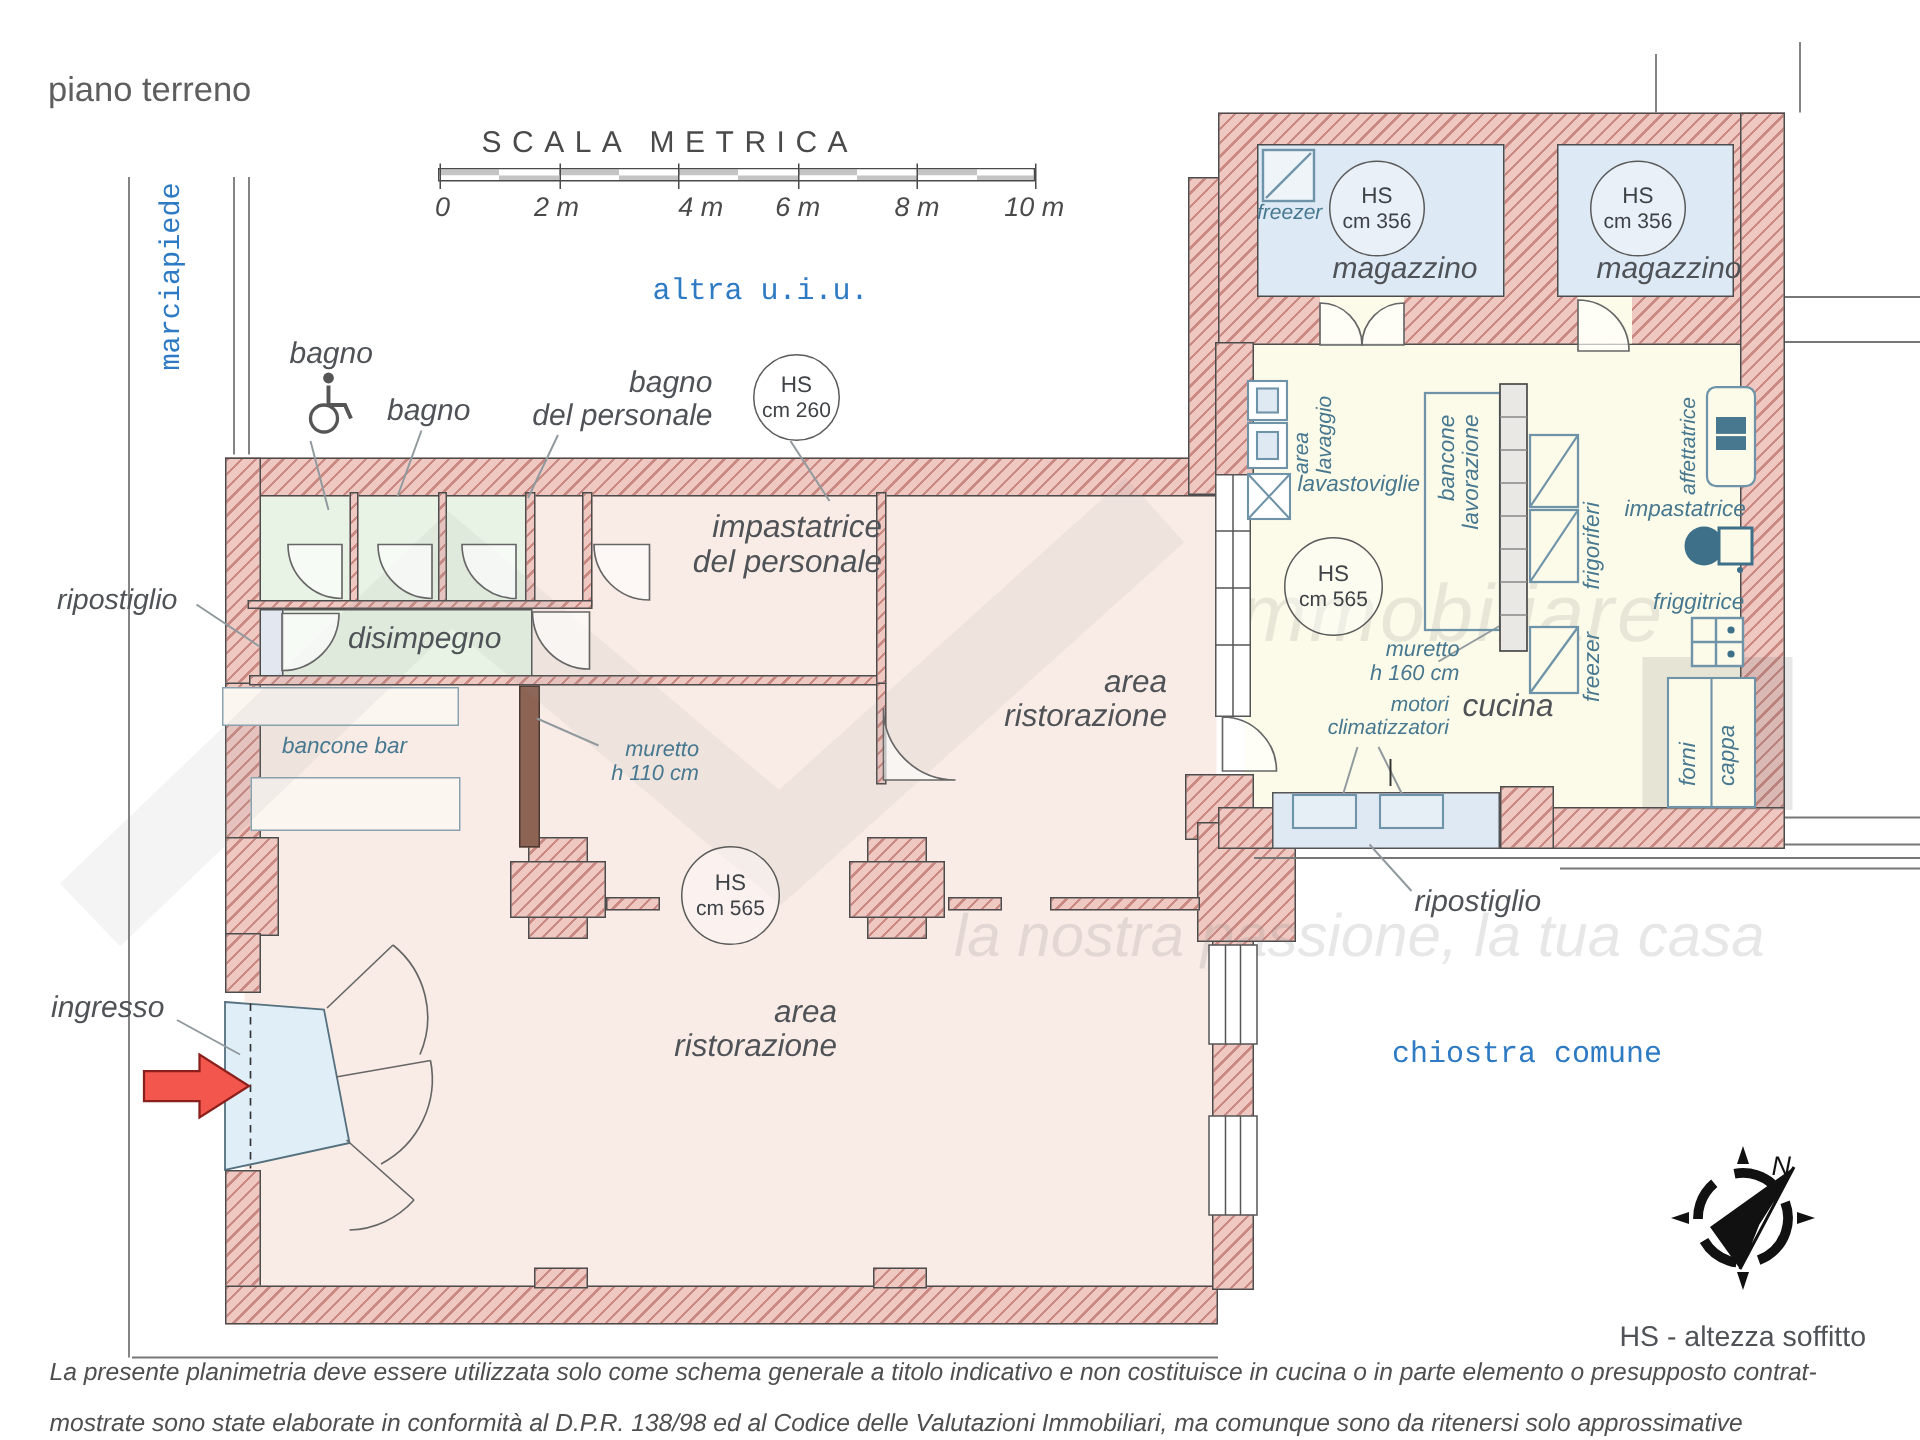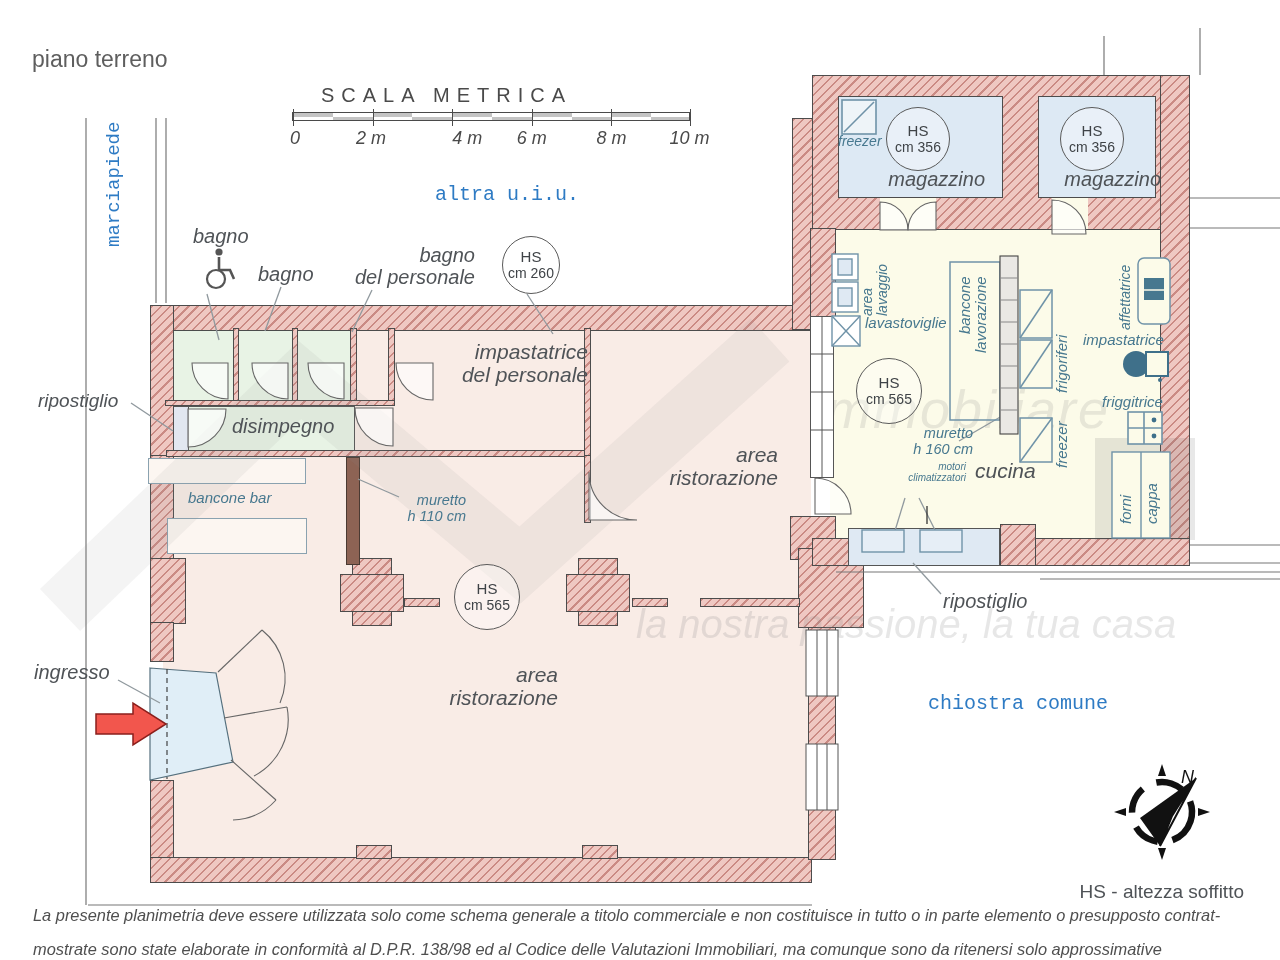--- a/index.html
+++ b/index.html
@@ -331,21 +331,21 @@
   <div class="lbl teal vert" style="left:1118px;top:468px;height:56px;font-size:15px;">forni</div>
   <div class="lbl teal vert" style="left:1144px;top:468px;height:56px;font-size:15px;">cappa</div>
   <div class="lbl teal c" style="left:390px;top:493px;width:76px;font-size:14.5px;">
     <div>muretto</div>
     <div>h 110 cm</div>
   </div>
   <div class="lbl teal c" style="left:897px;top:426px;width:76px;font-size:14.5px;">
     <div>muretto</div>
     <div>h 160 cm</div>
   </div>
-  <div class="lbl teal c" style="left:862px;top:462px;width:104px;font-size:10px;">
+  <div class="lbl teal c" style="left:862px;top:462px;width:104px;font-size:14px;">
     <div>motori</div>
     <div>climatizzatori</div>
   </div>
 
   <div class="lbl" style="left:1181px;top:768px;font-size:18px;color:#111;z-index:6;">N</div>
 
   <div class="hdr" style="left:32px;top:46px;font-size:23px;">piano terreno</div>
 
   <div class="hdr" style="left:290px;top:84px;font-size:20px;letter-spacing:7px;color:#4a4a4a;margin-left:31px;">SCALA METRICA</div>
   <div class="abs" style="left:292px;top:112px;width:398px;height:9px;border:1px solid #4a4a4a;z-index:7;">
@@ -359,16 +359,16 @@
     <div class="tick" style="left:396.5px;"></div>
     <div class="ticklbl" style="left:2px;">0</div>
     <div class="ticklbl" style="left:78px;">2 m</div>
     <div class="ticklbl" style="left:159.2px;text-align:right;">4 m</div>
     <div class="ticklbl" style="left:238.8px;">6 m</div>
     <div class="ticklbl" style="left:318.4px;">8 m</div>
     <div class="ticklbl" style="left:396.5px;">10 m</div>
   </div>
 
   <div class="hdr" style="right:36px;left:auto;top:881px;font-size:19px;color:#4f5357;position:absolute;z-index:7;">HS - altezza soffitto</div>
-  <div class="disc" style="left:33px;top:907px;">La presente planimetria deve essere utilizzata solo come schema generale a titolo commerciale e non costituisce in tutto o in parte elemento o presupposto contrat-</div>
+  <div class="disc" style="left:33px;top:907px;">La presente planimetria deve essere utilizzata solo come schema generale a titolo indicativo e non costituisce in cucina o in parte elemento o presupposto contrat-</div>
   <div class="disc" style="left:33px;top:941px;">mostrate sono state elaborate in conformità al D.P.R. 138/98 ed al Codice delle Valutazioni Immobiliari, ma comunque sono da ritenersi solo approssimative</div>
 
 </div>
 
 </body></html>

